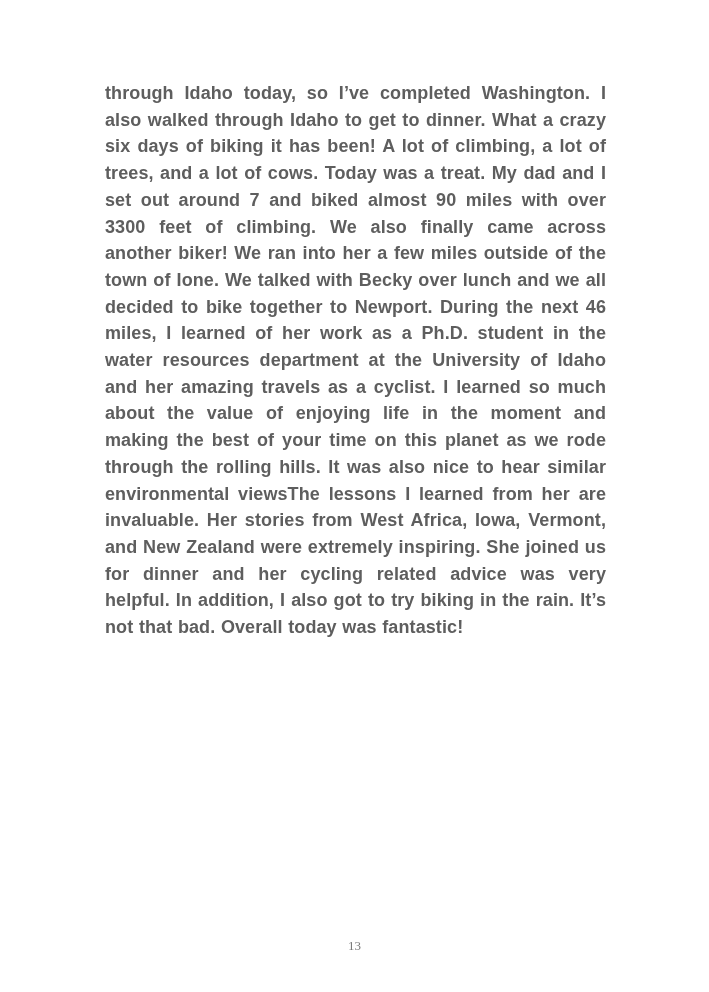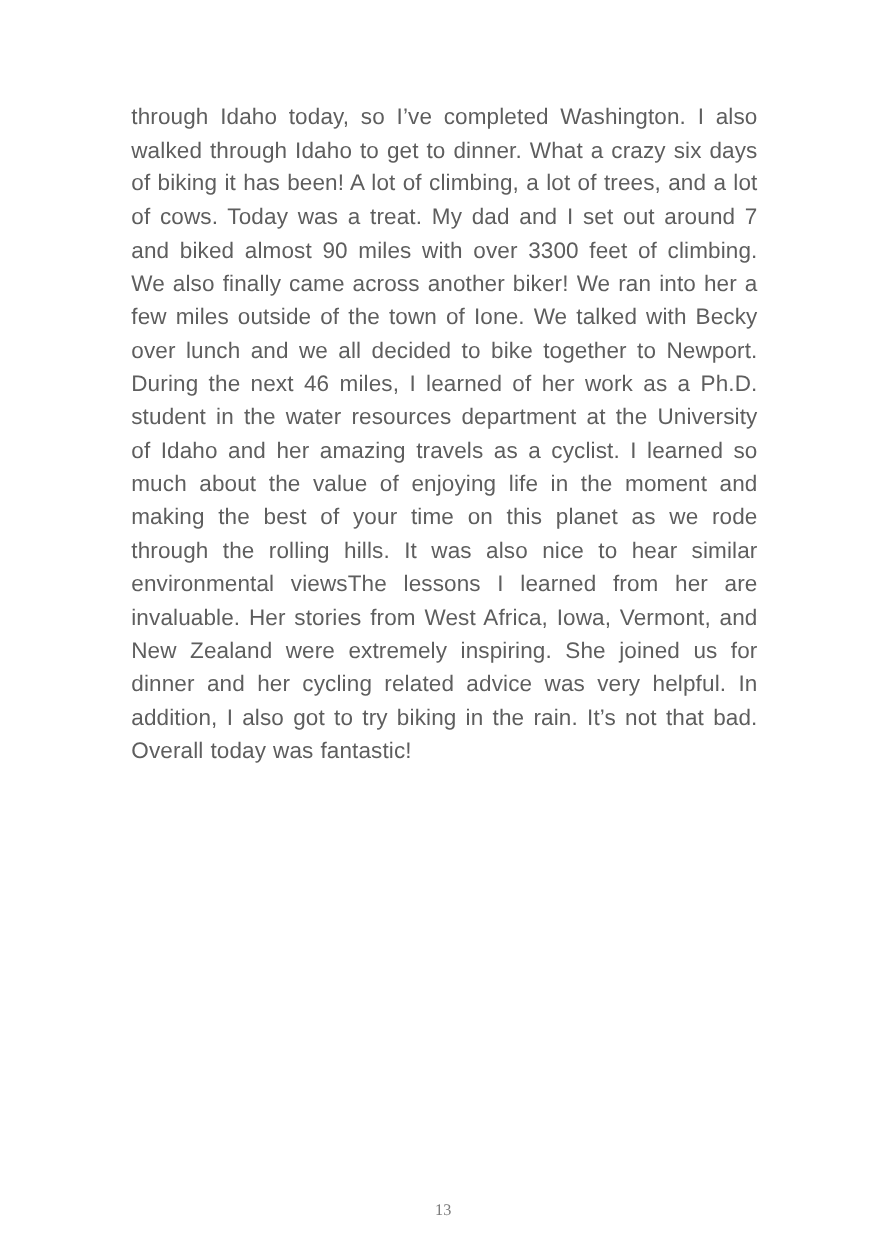--- a/index.html
+++ b/index.html
@@ -18,31 +18,31 @@
   .text-block {
     position: absolute;
     left: 105px;
     top: 80px;
     width: 501px;
   }
   .body-text {
     margin: 0;
     font-size: 18px;
     line-height: 26.7px;
-    font-weight: 400;
+    font-weight: 700;
     color: #5e5e5e;
     text-align: justify;
     letter-spacing: 0.1px;
     word-spacing: 0.5px;
   }
   .page-number {
     position: absolute;
     left: 0;
     right: 0;
-    top: 960px;
+    top: 938px;
     text-align: center;
     font-family: "Liberation Serif", "DejaVu Serif", serif;
     font-size: 13px;
     color: #7a7a7a;
   }
 </style>
 </head>
 <body>
 
 <div class="page">

